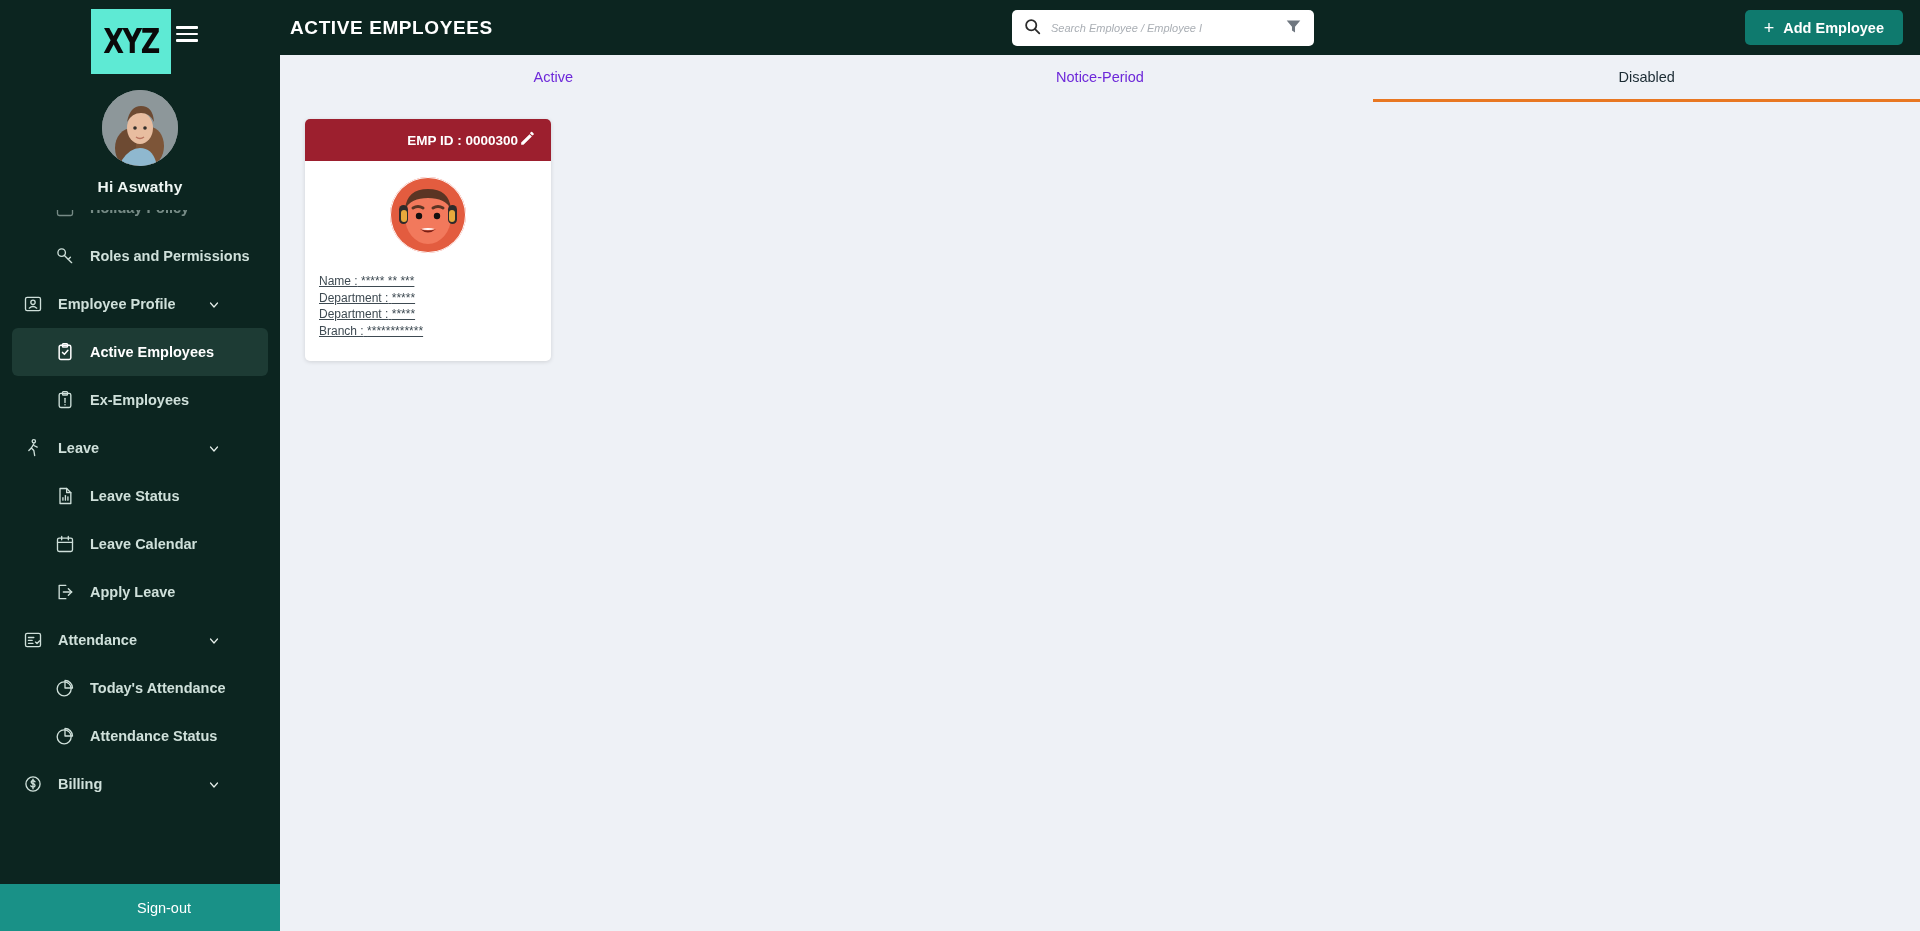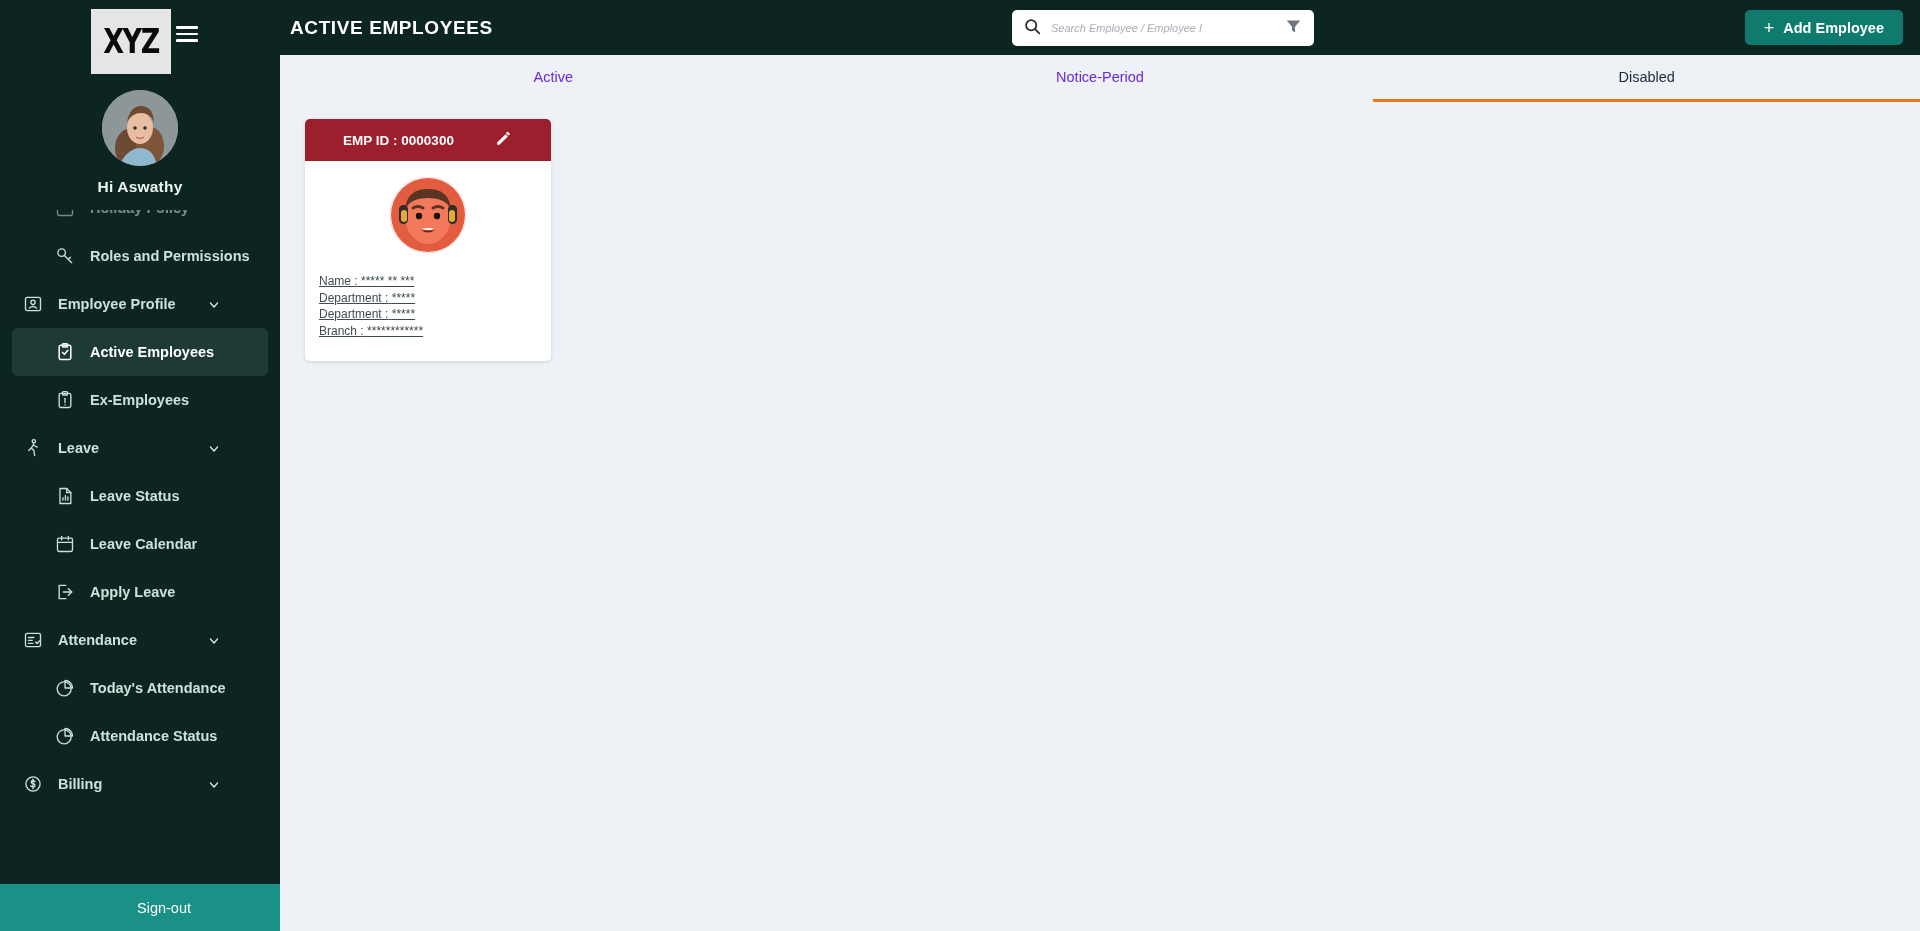--- a/index.html
+++ b/index.html
@@ -14,21 +14,21 @@
   
   .sidebar {
     width: 280px; height: 931px; flex: 0 0 280px;
     background: #0c2520; position: relative; overflow: hidden;
   }
   .brand-row {
     height: 82px; display: flex; align-items: center;
     justify-content: center; position: relative;
   }
   .logo-box {
-    width: 80px; height: 65px; background: #e5e5e5;
+    width: 80px; height: 65px; background: #5eead4;
     display: flex; align-items: center; justify-content: center;
     margin-left: -18px;
   }
   .logo-text {
     font-family: "DejaVu Sans", sans-serif;
     font-weight: 900; font-size: 27px; color: #0a0a0a;
     letter-spacing: -1.5px; transform: scaleY(1.25);
   }
   .hamburger {
     position: absolute; right: 82px; top: 26px;
@@ -126,23 +126,22 @@
   .tab.selected { color: #1b2b33; border-bottom-color: #e87722; }
 
   .content { flex: 1; background: #eef1f6; padding: 17px 0 0 25px; }
 
   .emp-card {
     width: 246px; background: #ffffff; border-radius: 5px;
     box-shadow: 0 1px 4px rgba(0,0,0,.13); overflow: hidden;
   }
   .card-head {
     background: #9c1f2e; height: 42px; display: flex;
-    align-items: center; justify-content: center;
+    align-items: center; justify-content: flex-end;
     padding: 0 14px;
-    gap: 40px;
   }
   .card-id { color: #ffffff; font-size: 13.5px; font-weight: bold; }
   .pencil { cursor: pointer; }
   .card-body { padding: 16px 14px 22px; }
   .card-photo {
     width: 76px; height: 76px; border-radius: 50%;
     margin: 0 auto 20px; overflow: hidden; background: #e8503a;
   }
   .card-photo svg { display: block; width: 100%; height: 100%; }
   .field { font-size: 12px; color: #3e4a52; line-height: 1.38; white-space: nowrap; text-decoration: underline; }

